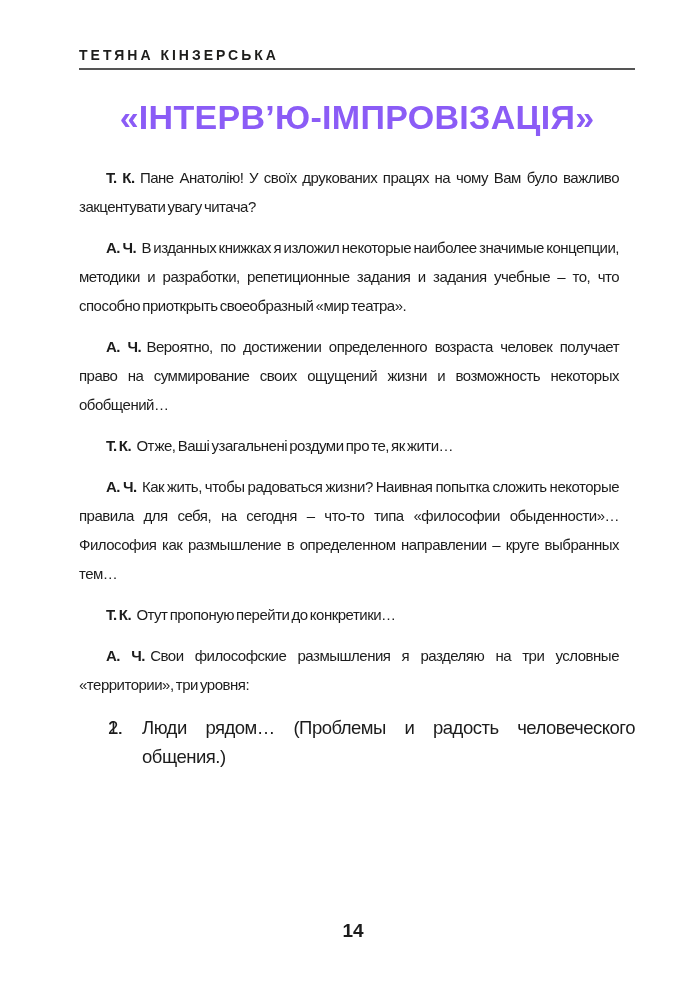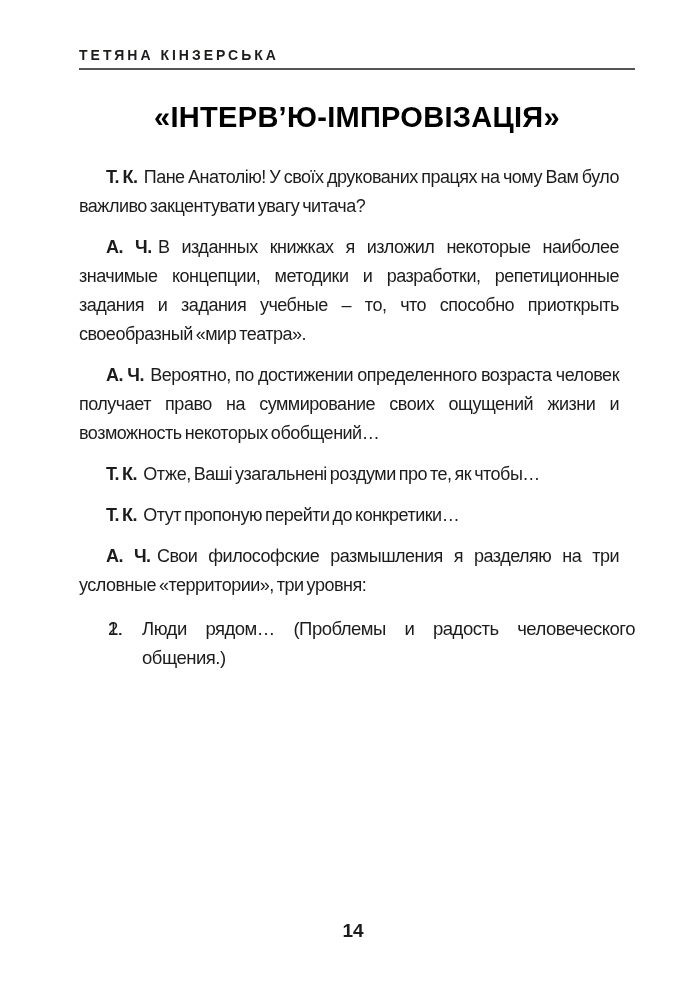--- a/index.html
+++ b/index.html
@@ -35,33 +35,33 @@
     white-space: nowrap;
   }
   .header-rule {
     margin-top: 5px;
     height: 2px;
     background: #555555;
   }
   .chapter-title {
     margin: 31px 0 0 0;
     text-align: center;
-    font-size: 29px;
+    font-size: 34px;
     line-height: 33px;
     font-weight: bold;
     letter-spacing: 0.3px;
-    color: #000000;
+    color: #8b5cf6;
     white-space: nowrap;
   }
   .body-text {
     margin-top: 29px;
   }
   .para {
     margin: 12px 16px 0 0;
-    font-size: 18px;
+    font-size: 15px;
     line-height: 29px;
     letter-spacing: -0.5px;
     word-spacing: -1.5px;
     text-align: justify;
     text-indent: 27px;
     color: #1c1c1c;
   }
   .para:first-child {
     margin-top: 0;
   }
@@ -117,22 +117,23 @@
 
     <div class="body-text">
 
       <p class="para"><span class="speaker">Т. К.</span><span>Пане Анатолію! У своїх друкованих працях на чому Вам було важливо закцентувати увагу читача?</span></p>
 
       <p class="para"><span class="speaker">А. Ч.</span><span>В изданных книжках я изложил некоторые наиболее значимые концепции, методики и разработки, репетиционные задания и задания учебные – то, что способно приоткрыть своеобразный «мир театра».</span></p>
 
 
       <p class="para"><span class="speaker">А. Ч.</span><span>Вероятно, по достижении определенного возраста человек получает право на суммирование своих ощущений жизни и возможность некоторых обобщений…</span></p>
 
-      <p class="para"><span class="speaker">Т. К.</span><span>Отже, Ваші узагальнені роздуми про те, як чтобы…</span></p>
+      <p class="para"><span class="speaker">Т. К.</span><span>Отже, Ваші узагальнені роздуми про те, як жити…</span></p>
 
+      <p class="para"><span class="speaker">А. Ч.</span><span>Как жить, чтобы радоваться жизни? Наивная попытка сложить некоторые правила для себя, на сегодня – что-то типа «философии обыденности»… Философия как размышление в определенном направлении – круге выбранных тем…</span></p>
 
       <p class="para"><span class="speaker">Т. К.</span><span>Отут пропоную перейти до конкретики…</span></p>
 
       <p class="para"><span class="speaker">А. Ч.</span><span>Свои философские размышления я разделяю на три условные «территории», три уровня:</span></p>
 
       <div class="numbered-list">
         <div class="list-item"><span class="list-num">1.</span></div>
         <div class="list-item"><span class="list-num">2.</span><span>Люди рядом… (Проблемы и радость человеческого общения.)</span></div>
       </div>
 

